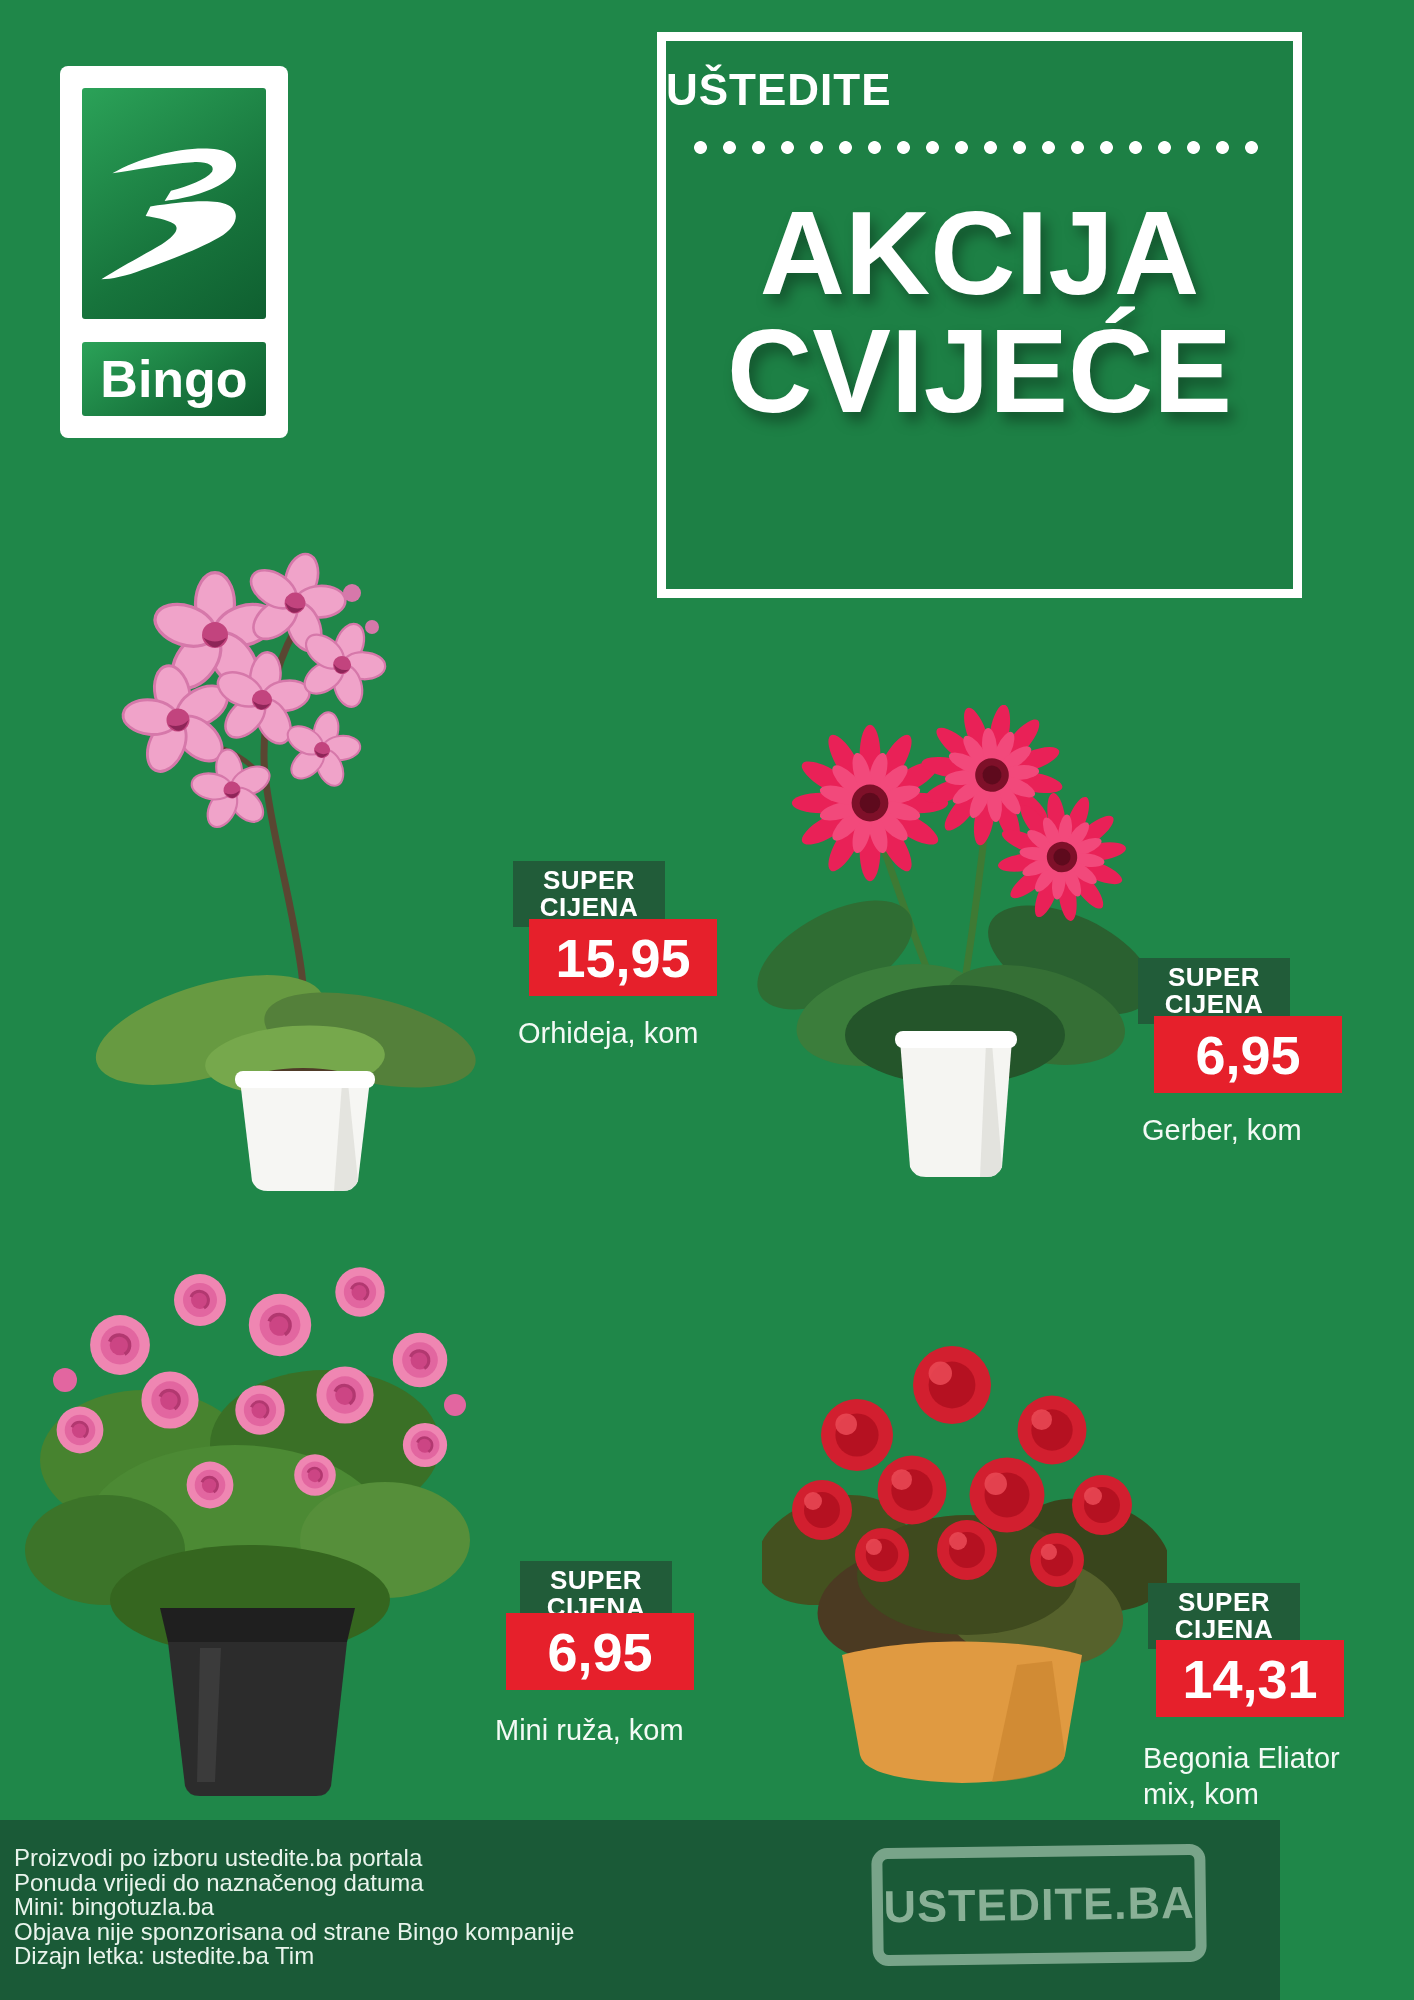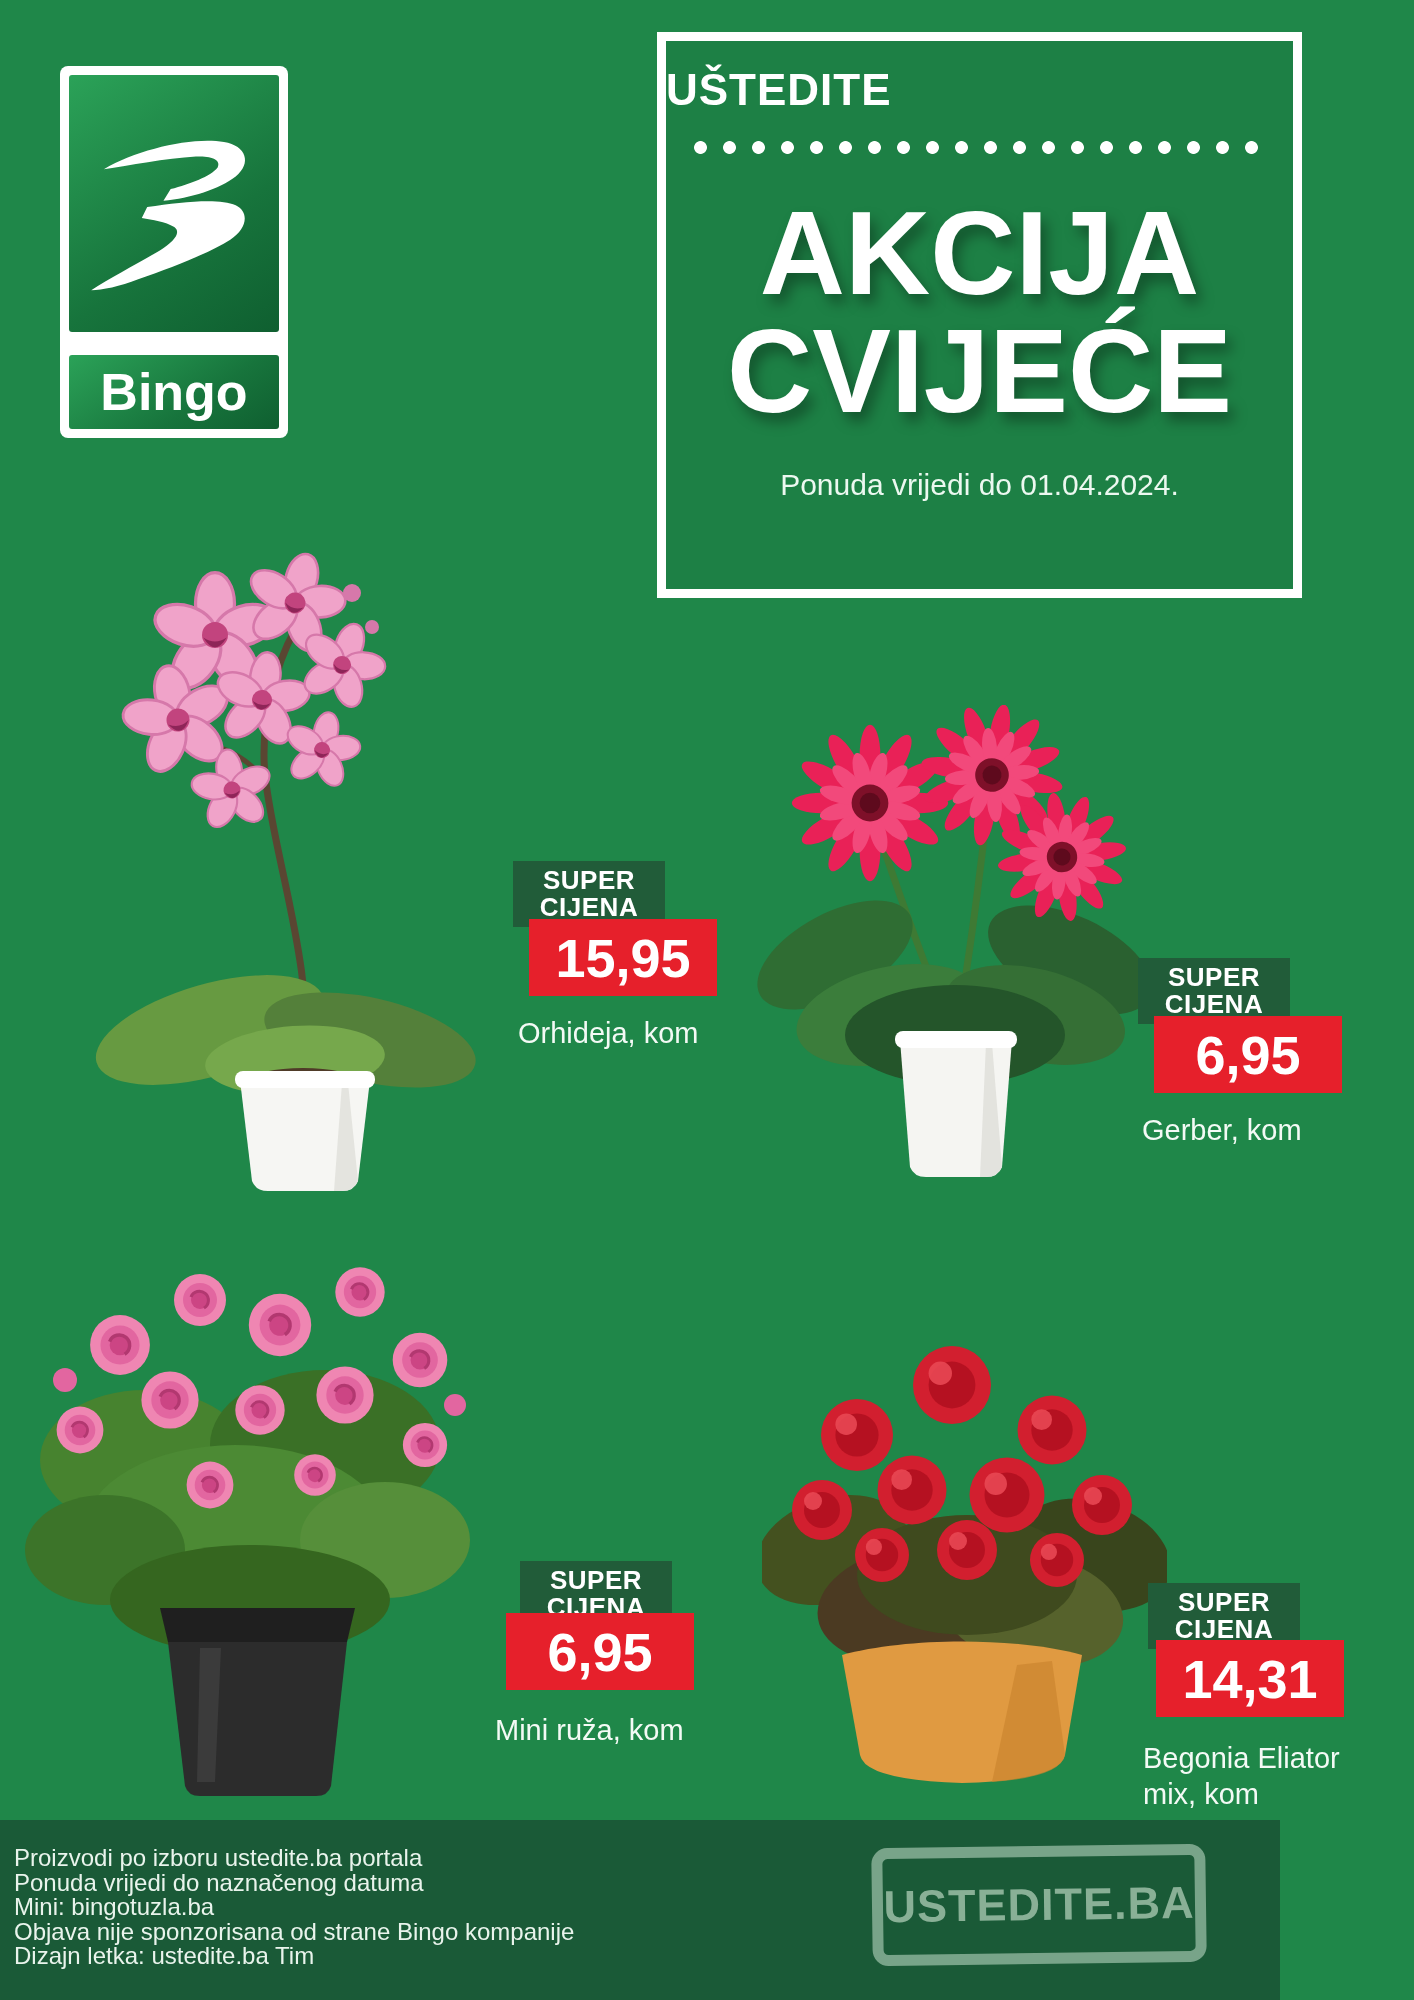--- a/index.html
+++ b/index.html
@@ -6,21 +6,21 @@
   html,body { background:#0e3d22; }
   body { font-family:"Liberation Sans", sans-serif; }
   .page {
     position:relative; width:1414px; height:2000px; overflow:hidden;
     background:#1F8749; margin:0 auto;
   }
 
   
   .logo-card {
     position:absolute; left:60px; top:66px; width:228px; height:372px;
-    background:#ffffff; border-radius:8px; padding:9px;
+    background:#ffffff; border-radius:8px; padding:22px;
     display:flex; flex-direction:column; gap:23px;
   }
   .logo-mark {
     flex:1; border-radius:3px;
     background:linear-gradient(145deg,#2BA258 0%, #17743C 62%, #0F5F30 100%);
     display:flex; align-items:center; justify-content:center;
   }
   .logo-mark svg { width:86%; height:86%; }
   .logo-word {
     height:74px; border-radius:3px;
@@ -112,21 +112,20 @@
     </div>
   </div>
 
   <div class="offer-box">
     <div class="offer-kicker">UŠTEDITE</div>
     <div class="dots"></div>
     <div class="offer-title">
       <div>AKCIJA</div>
       <div>CVIJEĆE</div>
     </div>
-    <div class="offer-validity">Ponuda vrijedi do 01.04.2024.</div>
   </div>
 
   <svg class="plant" style="left:90px; top:535px;" width="400" height="660" viewBox="0 0 400 660">
     <defs>
       <g id="orc-bloom">
         <g fill="#F0A3C9" stroke="#D678AA" stroke-width="2.5">
           <ellipse cx="0" cy="-24" rx="15" ry="24"></ellipse>
           <ellipse cx="0" cy="-24" rx="15" ry="24" transform="rotate(72)"></ellipse>
           <ellipse cx="0" cy="-24" rx="15" ry="24" transform="rotate(144)"></ellipse>
           <ellipse cx="0" cy="-24" rx="15" ry="24" transform="rotate(216)"></ellipse>

